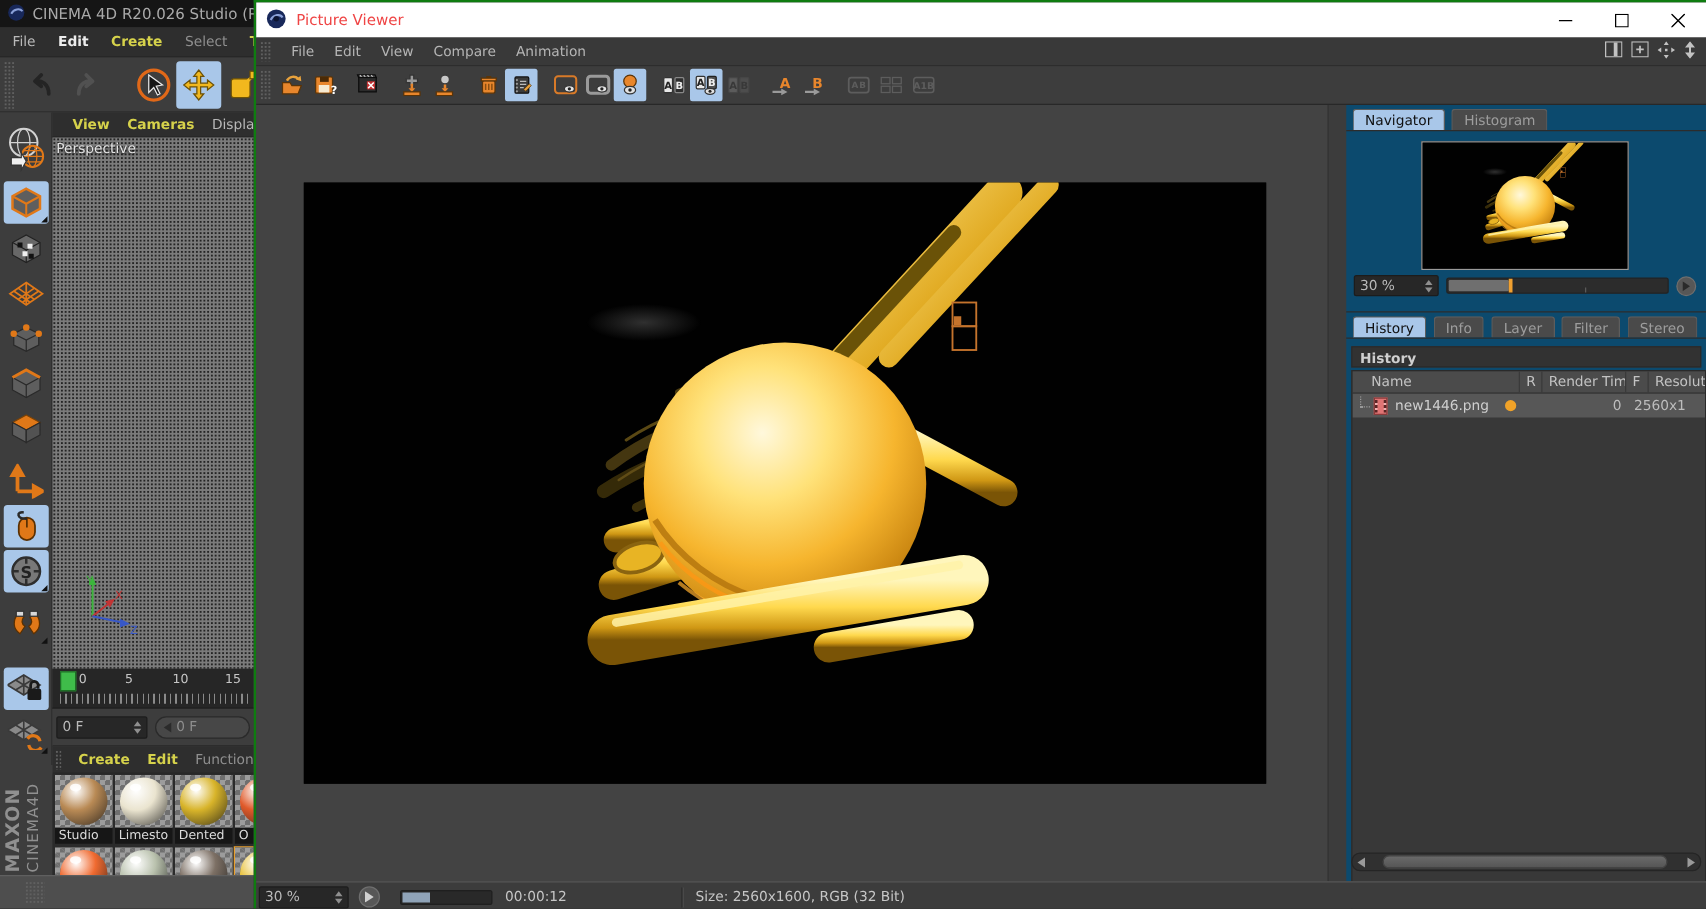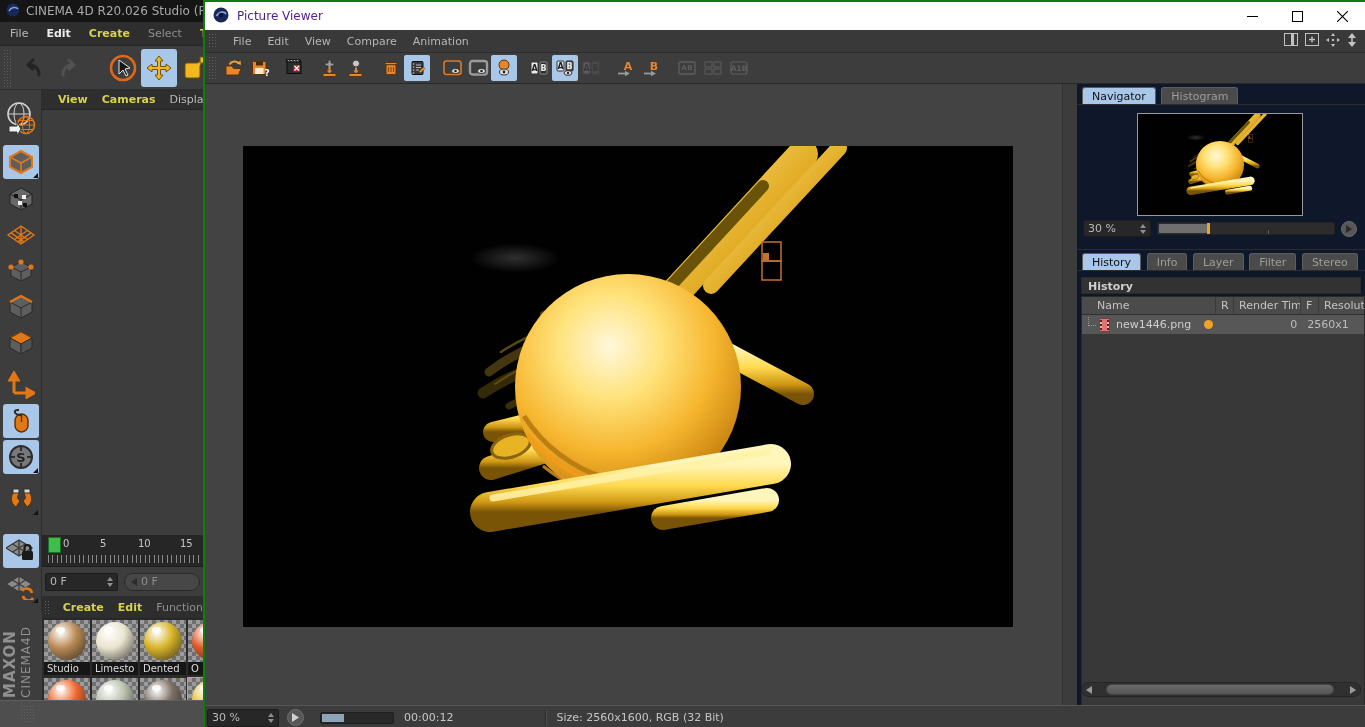--- a/index.html
+++ b/index.html
@@ -70,31 +70,31 @@
   .matcell { position:absolute; width:46px; }
   .matthumb { width:46px; height:42px; position:relative; overflow:hidden; }
   .mat-sphere { position:absolute; left:4px; top:2px; width:38px; height:38px; border-radius:50%;
     background: radial-gradient(circle at 34% 28%, #ffffff 0%, var(--mc) 42%, #141414 115%); }
   .mat-sphere::after { content:""; position:absolute; left:22%; top:12%; width:9px; height:6px; border-radius:50%; background:rgba(255,255,255,.85); filter:blur(.4px); }
   .matlabel { height:13px; background:rgba(18,18,18,.8); color:#dcdcdc; font-size:10px; line-height:13px; padding-left:3px; overflow:hidden; white-space:nowrap; }
   .bl-bar { left:0; top:700px; width:203px; height:27px; background:#4e4e4e; border-top:1px solid #5f5f5f; }
   
   .pv { left:203px; top:0; width:1162px; height:727px; border-left:2px solid #0f7c10; border-top:2px solid #0f7c10; background:#3c3c3c; }
   .pv-titlebar { left:0; top:0; width:1160px; height:28px; background:#ffffff; display:flex; align-items:center; padding-left:8px; gap:8px; }
-  .pv-title { color:#4c1d95; font-size:12px; }
+  .pv-title { color:#ef4444; font-size:12px; }
   .winbtn { width:45px; height:28px; display:flex; align-items:center; justify-content:center; }
   .pv-menubar { left:0; top:28px; width:1160px; height:23px; background:#393939; display:flex; align-items:center; gap:16px; border-bottom:1px solid #2d2d2d; }
   .pv-menubar .mi { color:#b5b5b5; }
   .pv-toolbar { left:0; top:51px; width:1160px; height:31px; background:#3d3d3d; display:flex; align-items:center; border-bottom:1px solid #282828; }
   .tbtn { width:26px; height:26px; display:flex; align-items:center; justify-content:center; border-radius:2px; flex:none; }
   .tbtn.sel { background:#a9c7e9; }
   .tsep { width:9px; height:26px; flex:none; }
   .pv-canvas { left:0; top:82px; width:858px; height:621px; background:#434343; border-right:1px solid #303030; }
   .pv-image { position:absolute; left:38px; top:62px; width:770px; height:481px; background:#000; }
-  .pv-right { left:872px; top:82px; width:288px; height:621px; background:#0f172a; }
+  .pv-right { left:872px; top:82px; width:288px; height:621px; background:#0c4a6e; }
   .tab { display:inline-flex; align-items:center; height:17px; padding:0 9px; background:#4a4a4a; border:1px solid #5d5d5d; border-bottom:none; border-radius:3px 3px 0 0; color:#9d9d9d; margin-right:2px; }
   .tab.active { background:#a9c7e9; color:#101010; }
   .tabline { position:absolute; left:0; width:100%; height:1px; background:#2c2c2c; }
   .thumbbox { position:absolute; left:60px; top:29px; width:166px; height:103px; background:#000; border:1px solid #9a9a9a; }
   .zoomfield { position:absolute; left:6px; top:136px; width:68px; height:17px; background:#272727; border:1px solid #1c1c1c; border-radius:2px; display:flex; align-items:center; padding:0 4px; color:#b9b9b9; }
   .navslider { position:absolute; left:80px; top:138px; width:178px; height:13px; background:#2c2c2c; border:1px solid #222; border-radius:2px; }
   .navslider .fill { position:absolute; left:1px; top:1px; width:48px; height:9px; background:#6f6f6f; border-radius:1px; }
   .navslider .omark { position:absolute; left:49px; top:0; width:3px; height:11px; background:#f0a030; }
   .navslider .tick { position:absolute; left:110px; top:7px; width:1px; height:4px; background:#5a5a5a; }
   .roundbtn { position:absolute; border-radius:50%; background:#575757; border:1px solid #6e6e6e; display:flex; align-items:center; justify-content:center; }
@@ -355,20 +355,34 @@
         </svg>
     </div>
   </div>
 
   <div class="abs vp-menubar">
     <div class="grip-v" style="width:9px;height:16px;margin-left:2px;"></div>
     <span class="mi yellow">View</span>
     <span class="mi yellow">Cameras</span>
     <span class="mi plain">Display</span>
   </div>
+  <div class="abs vp-body dotted">
+    <span class="vp-label">Perspective</span>
+    <svg class="abs" style="left:18px;top:345px" width="60" height="55">
+      <path d="M14 38 L14 12" stroke="#3cb53c" stroke-width="1.6"></path>
+        <polygon points="14,6 17,13 11,13" fill="#3cb53c"></polygon>
+      <text x="9" y="12" font-size="9" fill="#3cb53c">Y</text>
+      <path d="M14 38 L28 27" stroke="#c23434" stroke-width="1.6"></path>
+        <polygon points="32,24 24,26 28,31" fill="#c23434"></polygon>
+      <text x="32" y="24" font-size="9" fill="#c23434">X</text>
+      <path d="M14 38 L38 43" stroke="#3858c8" stroke-width="1.6"></path>
+        <polygon points="44,44 36,40 36,47" fill="#3858c8"></polygon>
+      <text x="44" y="52" font-size="9" fill="#3858c8">Z</text>
+    </svg>
+  </div>
 
   <div class="abs timeline">
     <div class="tl-marker"></div>
     <span class="tl-num" style="left:21px">0</span>
     <span class="tl-num" style="left:58px">5</span>
     <span class="tl-num" style="left:96px">10</span>
     <span class="tl-num" style="left:138px">15</span>
     <div class="tl-ticks"></div>
   </div>
 

